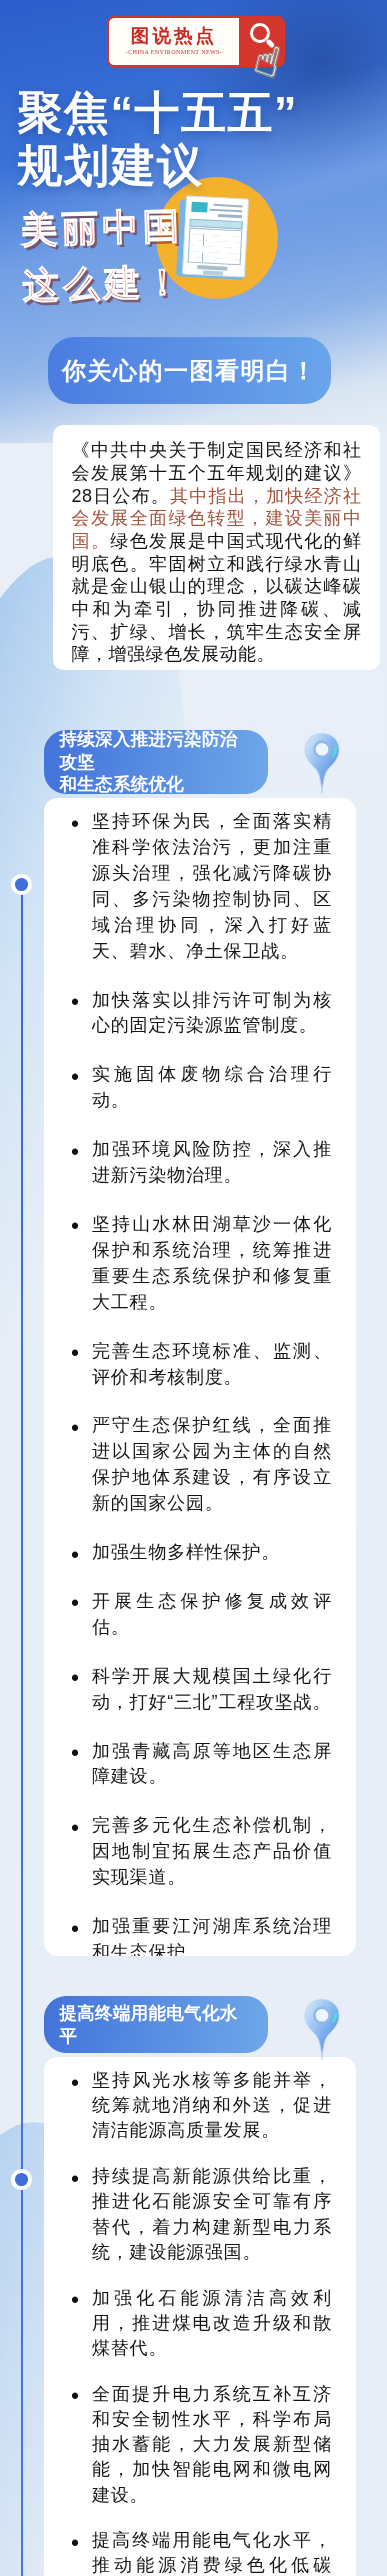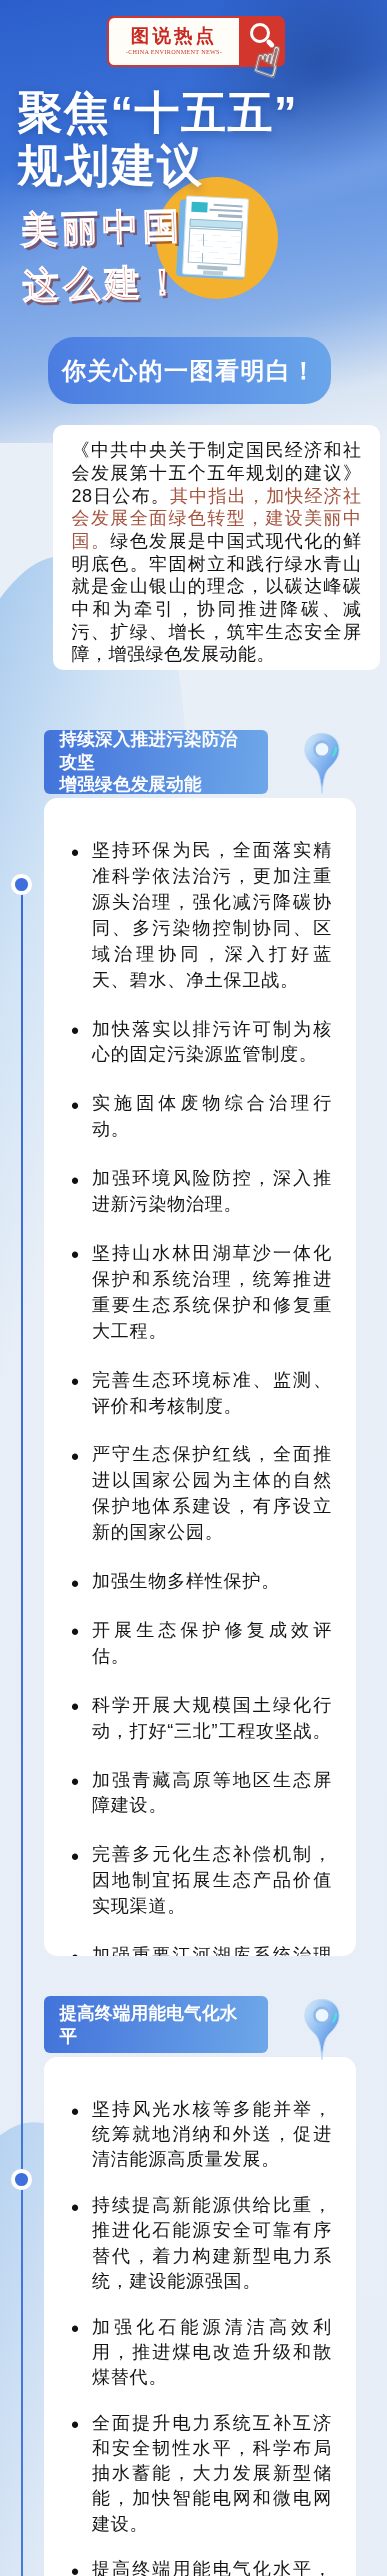--- a/index.html
+++ b/index.html
@@ -73,27 +73,27 @@
   
   .tl-line{position:absolute;left:20.6px;top:884px;width:2.1px;height:3207px;z-index:1;
     background:linear-gradient(180deg,#3b6ad8,#4f86e0);}
   .tl-dot{position:absolute;left:11.3px;width:20.6px;height:20.6px;border-radius:50%;background:#3f6fdd;
     border:4.6px solid #ffffff;box-sizing:border-box;z-index:2;}
   .dot-0{top:874px;} .dot-1{top:2169px;}
 
   
   .section{position:absolute;left:0;width:388px;z-index:2;}
   .sec-0{top:730px;} .sec-1{top:1996px;}
-  .band{position:relative;margin-left:44px;width:224px;box-sizing:border-box;padding:0 15.5px;border-radius:6px;
+  .band{position:relative;margin-left:44px;width:224px;box-sizing:border-box;padding:0 15.5px;border-radius:22px;
     background:linear-gradient(95deg,#4273da 0%,#6ea7e9 100%);color:#fff;display:flex;flex-direction:column;
     justify-content:center;font-weight:700;font-size:17.5px;letter-spacing:0.3px;line-height:1.28;}
   .sec-0 .band{height:64px;} .sec-1 .band{height:57px;}
   .pin{position:absolute;left:303px;top:1px;width:38px;height:77px;}
   .card{margin:4.1px 0 0 44px;width:312px;background:#ffffff;border-radius:13.4px;box-sizing:border-box;
-    padding:40px 24px;overflow:hidden;}
+    padding:11px 24px;overflow:hidden;}
   .sec-0 .card{height:1158px;} .sec-1 .card{height:565px;}
   .card ul{margin:0;padding:0;list-style:none;}
   .card li{position:relative;padding-left:24px;margin-bottom:23px;font-size:18px;line-height:1.44;
     letter-spacing:0.8px;text-align:justify;color:#151515;font-weight:500;}
   .card li:last-child{margin-bottom:0;}
   .card li::before{content:"\2022";position:absolute;left:3.1px;top:-1.5px;font-size:23px;color:#111;}
   .sec-1 .card li,.sec-3 .card li{margin-bottom:20.6px;line-height:1.40;}
 </style>
 </head>
 <body>
@@ -151,21 +151,21 @@
 
   <div class="tl-line"></div>
   <div class="tl-dot dot-0"></div>
   <div class="tl-dot dot-1"></div>
 
   <div id="sections">
       <div class="section sec-0">
       <div class="band">
         <div>
             <div>持续深入推进污染防治攻坚</div>
-            <div>增强绿色发展动能</div>
+            <div>和生态系统优化</div>
           </div>
       </div>
       <div class="pin">
         <svg width="38" height="77" viewBox="0 0 60 120" xmlns="http://www.w3.org/2000/svg">
           <defs>
             <linearGradient id="ping" x1="0" y1="0" x2="1" y2="1">
               <stop offset="0" stop-color="#dceefb"></stop>
               <stop offset="0.5" stop-color="#7fb3ef"></stop>
               <stop offset="1" stop-color="#3a6fe0"></stop>
             </linearGradient>

